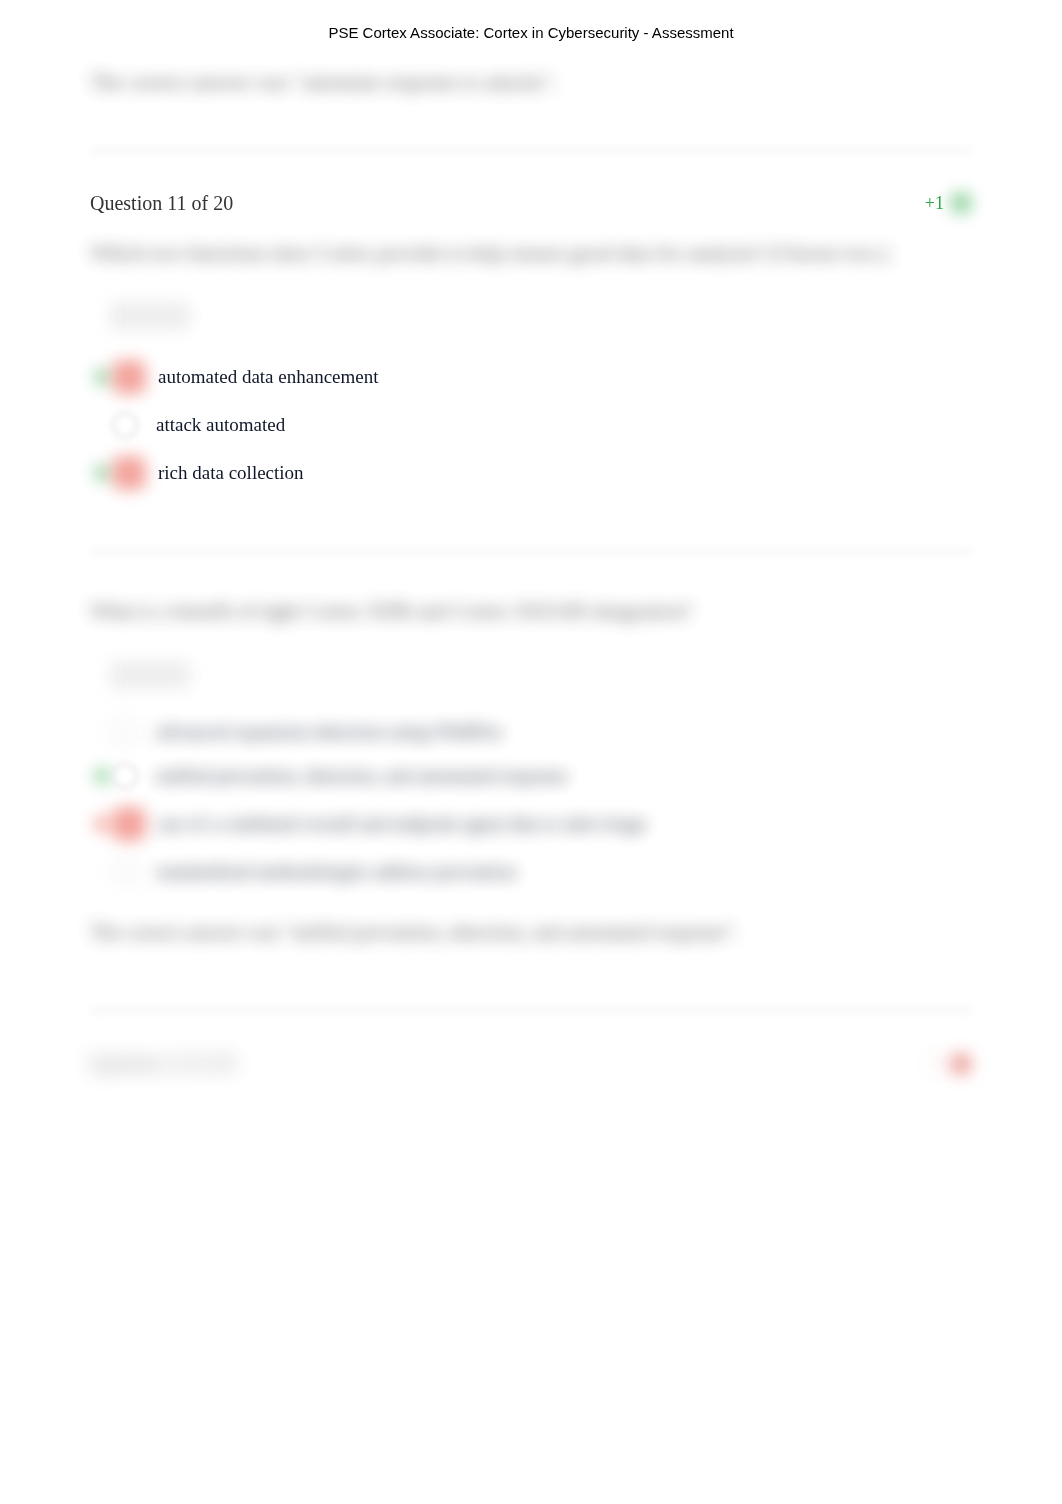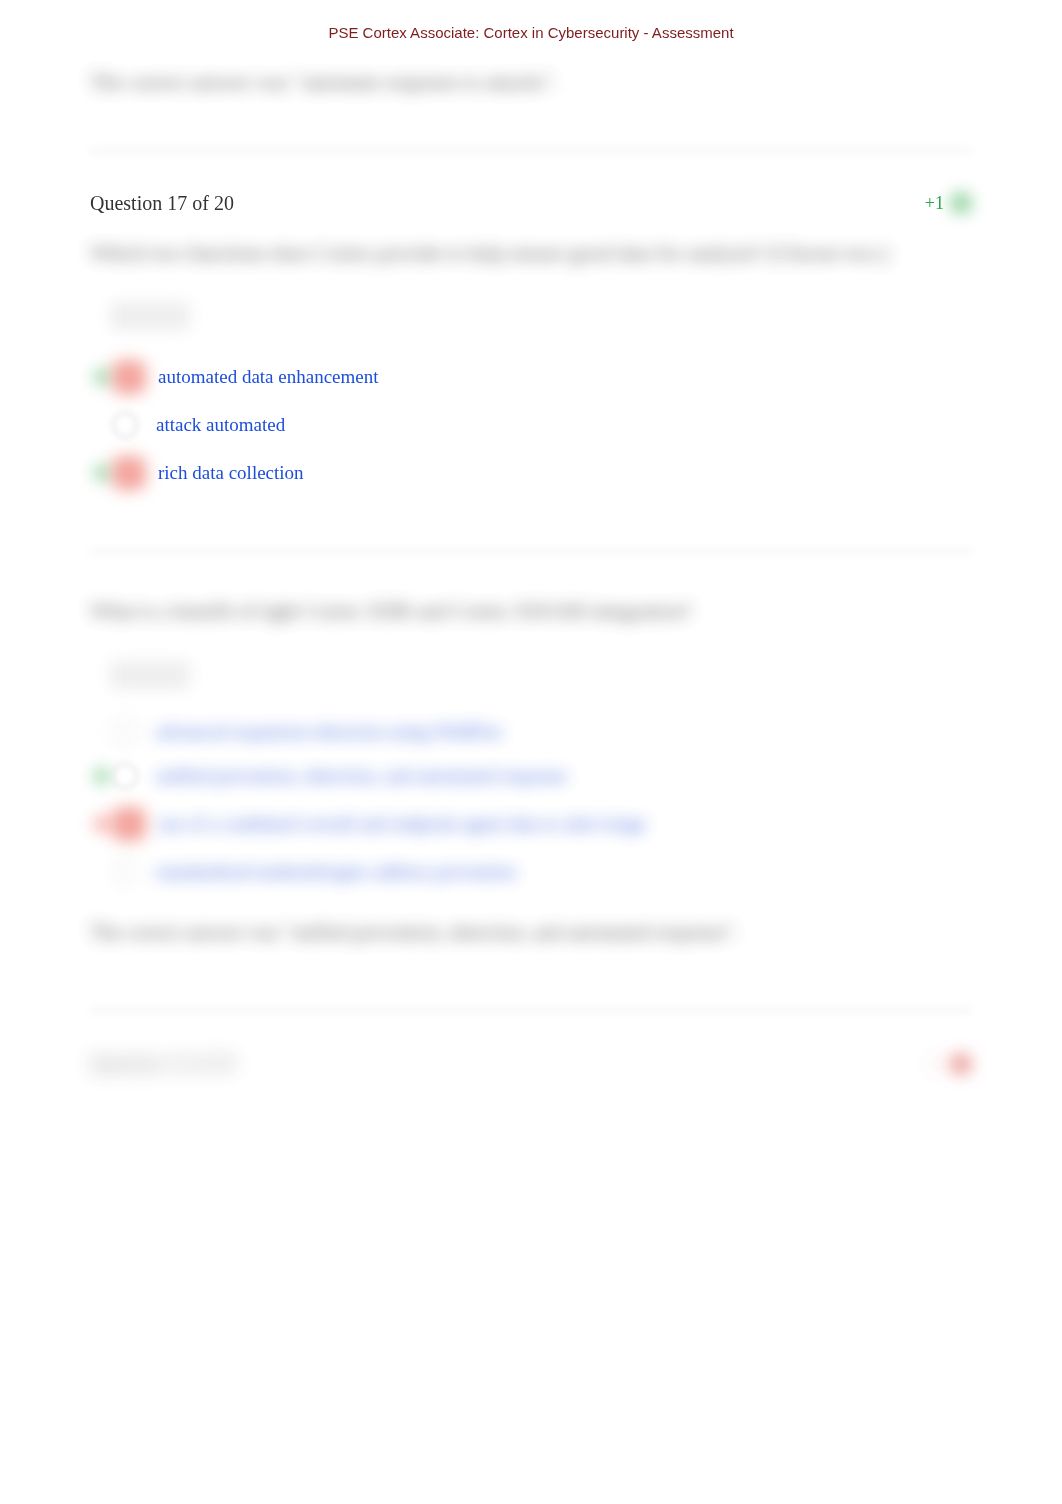--- a/index.html
+++ b/index.html
@@ -8,21 +8,21 @@
       background: #fff;
       width: 1062px;
       height: 1504px;
       position: relative;
       color: #333;
     }
     .header-title {
       text-align: center;
       font-size: 15px;
       padding: 24px 0 12px;
-      color: #7f1d1d;
+      color: #000000;
       font-family: Arial, sans-serif;
     }
     .content { padding: 0 90px; }
     .blurred { filter: blur(8px); opacity: 0.85; }
     .blurred-light { filter: blur(8px); opacity: 0.5; }
     .blurred-heavy { filter: blur(10px); opacity: 0.6; }
     .feedback-prev {
       font-size: 21px;
       color: #444;
       margin: 14px 0 50px;
@@ -107,42 +107,42 @@
     .marker-red { background: #e84c3d; }
     .marker-empty {
       width: 26px;
       height: 26px;
       border-radius: 50%;
       border: 2px solid #ccc;
       background: #fff;
       filter: blur(3px);
       opacity: 0.7;
     }
-    .option-text { color: #1d4ed8; }
+    .option-text { color: #0f172a; }
     .feedback-text {
       font-size: 20px;
       color: #444;
       line-height: 1.7;
       margin-top: 30px;
     }
   </style>
 </head>
 <body>
 
 <div class="header-title">PSE Cortex Associate: Cortex in Cybersecurity - Assessment</div>
 
 <div class="content">
 
   <div class="feedback-prev blurred">The correct answer was "automate response to attacks".</div>
 
   <div class="divider"></div>
 
   <div class="question-block">
     <div class="question-header">
-      <div class="question-num">Question 17 of 20</div>
+      <div class="question-num">Question 11 of 20</div>
       <div class="score-badge">
         <span class="score-value score-pos">+1</span>
         <span class="dot dot-green blurred-light"></span>
       </div>
     </div>
     <div class="question-text blurred">Which two functions does Cortex provide to help ensure good data for analysis? (Choose two.)</div>
     <div class="button-placeholder blurred-light"></div>
 
     <div class="option">
       <div class="option-markers">

